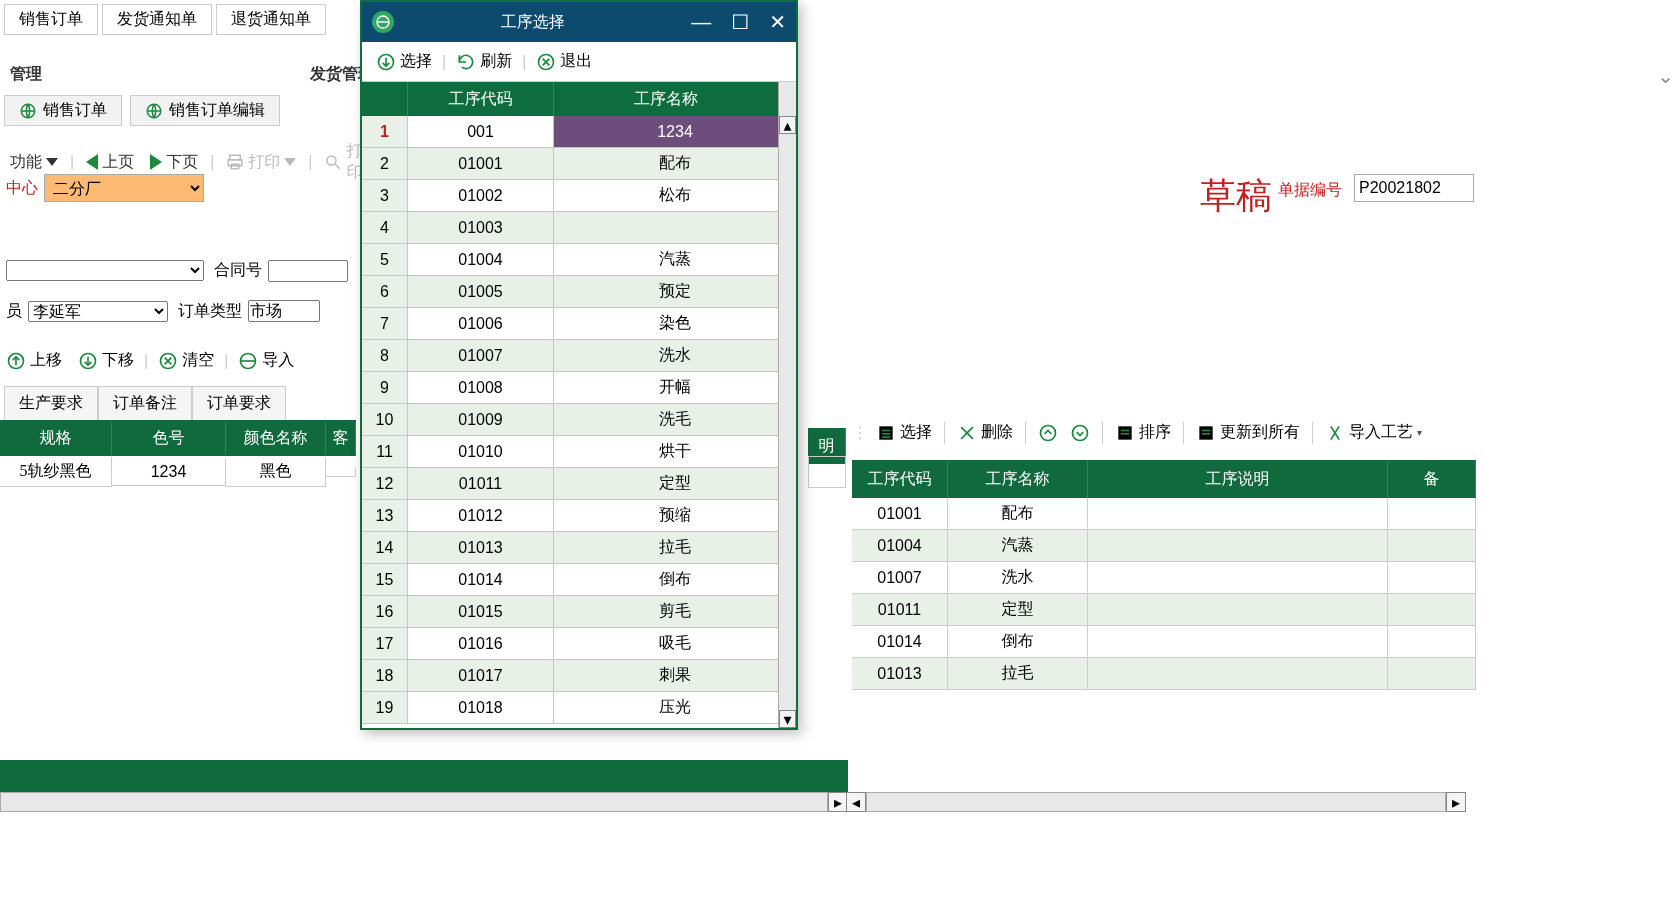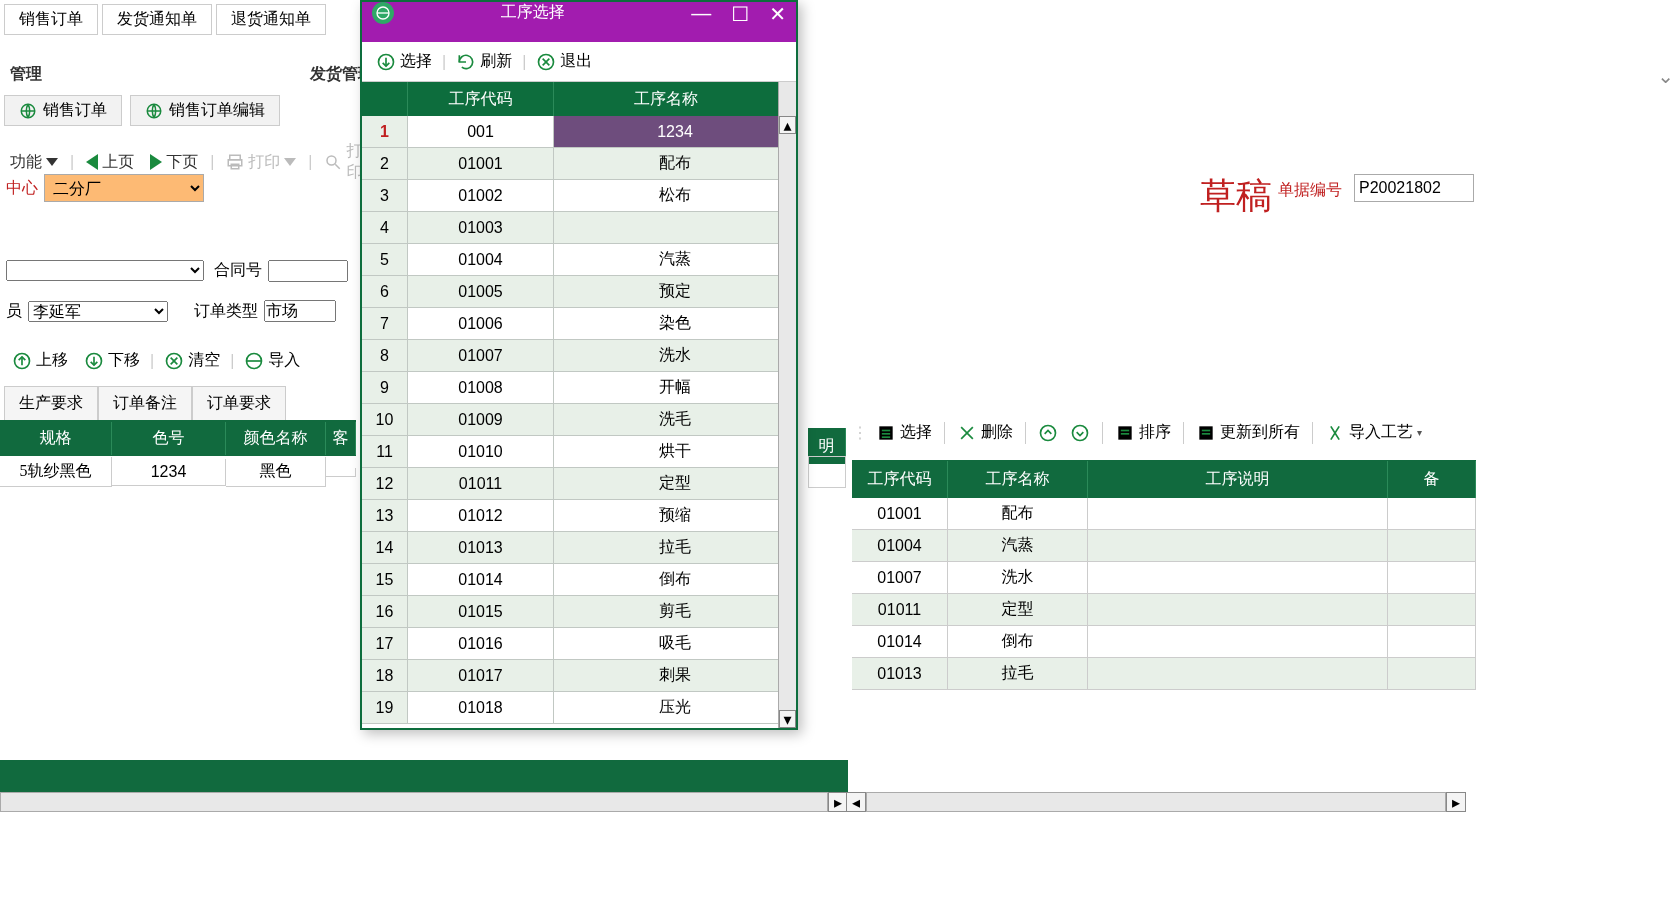--- a/index.html
+++ b/index.html
@@ -27,37 +27,37 @@
 
 
 .filters { position:absolute; top:170px; left:0; padding:4px 6px; display:flex; align-items:center; gap:6px; }
 .filters .lbl-red { color:#c02020; }
 .filters select, .filters input { border:1px solid #aaa; background:#fdba74; height:28px; padding:0 4px; }
 
 .row2 { position:absolute; top:256px; left:0; display:flex; align-items:flex-start; gap:6px; padding:4px 6px; }
 .row3 { position:absolute; top:296px; left:0; display:flex; align-items:center; gap:6px; padding:4px 6px; }
 
 
-.subbar { position:absolute; top:344px; left:0; display:flex; align-items:center; gap:4px; padding:4px 6px; }
+.subbar { position:absolute; top:344px; left:0; display:flex; align-items:center; gap:4px; padding:4px 0; }
 .subbar .sbtn { display:flex; align-items:center; gap:4px; padding:2px 6px; cursor:pointer; }
 .ico { width:20px; height:20px; display:inline-block; }
 
 
 .tabstrip { position:absolute; top:386px; left:0; display:flex; padding-left:4px; }
 .tabstrip .tab { padding:6px 14px; border:1px solid #ccc; background:#f5f5f5; cursor:pointer; }
 
 
 .lt-head { position:absolute; top:420px; left:0; display:flex; background:#116a3e; color:#fff; height:36px; align-items:center; }
 .lt-head .cell { border-right:1px solid #2b8a59; text-align:center; padding:6px 0; }
 .lt-row { position:absolute; top:456px; left:0; display:flex; background:#fff; height:32px; align-items:center; }
 .lt-row .cell { border-right:1px solid #ccc; border-bottom:1px solid #ccc; text-align:center; padding:4px 0; }
 
 
 .dialog { position:absolute; left:360px; top:0; width:438px; border:2px solid #0d6d3d; background:#fff; box-shadow:4px 4px 12px rgba(0,0,0,.25); }
-.dlg-title { height:40px; background:#a21caf; color:#fff; display:flex; padding:0 10px; }
+.dlg-title { height:40px; background:#0c4a6e; color:#fff; display:flex; align-items:center; padding:0 10px; }
 .dlg-title .t-icon { display:flex; width:22px; height:22px; border-radius:50%; background:#2fa866; align-items:center; justify-content:center; }
 .dlg-title .spacer { flex:1; text-align:center; }
 .dlg-title .winbtn { margin-left:20px; cursor:pointer; color:#fff; font-size:20px; }
 .dlg-tbar { height:40px; display:flex; align-items:center; gap:4px; padding:0 8px; border-bottom:1px solid #ccc; background:#fff; }
 .dlg-tbar .sbtn { display:flex; align-items:center; gap:4px; padding:2px 6px; cursor:pointer; }
 
 .grid-hd { display:flex; background:#0d6d3d; color:#fff; height:34px; }
 .grid-hd .c0 { width:46px; border-right:1px solid #2b8a59; }
 .grid-hd .c1 { width:146px; border-right:1px solid #2b8a59; display:flex; align-items:center; justify-content:center; }
 .grid-hd .c2 { flex:1; display:flex; align-items:center; justify-content:center; }
@@ -193,21 +193,21 @@
 
 <div class="row2">
   <select style="width:198px"></select>
   <span class="lbl-red" style="margin-left:4px">合同号</span>
   <input style="width: 80px;">
 </div>
 
 <div class="row3">
   <span class="lbl-red">员</span>
   <select style="width:140px"><option>李延军</option></select>
-  <span class="lbl-red" style="margin-left:20px">订单类型</span>
+  <span class="lbl-red" style="margin-left:4px">订单类型</span>
   <input style="width: 72px;" value="市场">
 </div>
 
 <div class="subbar">
   <span class="sbtn">
     <svg class="ico green-stroke" viewBox="0 0 24 24">
         <circle cx="12" cy="12" r="9"></circle>
         <line x1="12" y1="17" x2="12" y2="7"></line>
         <polyline points="8,11 12,7 16,11"></polyline>
       </svg>

